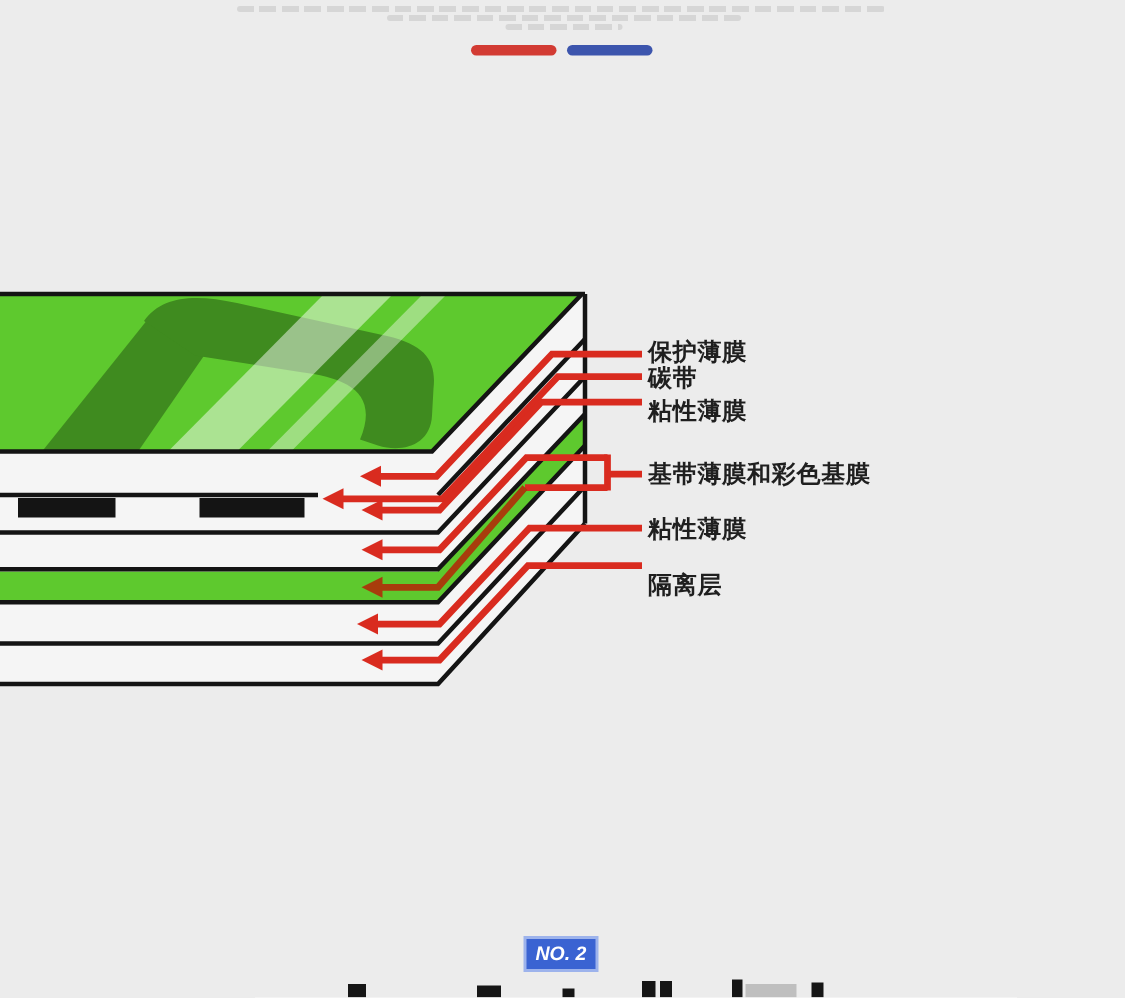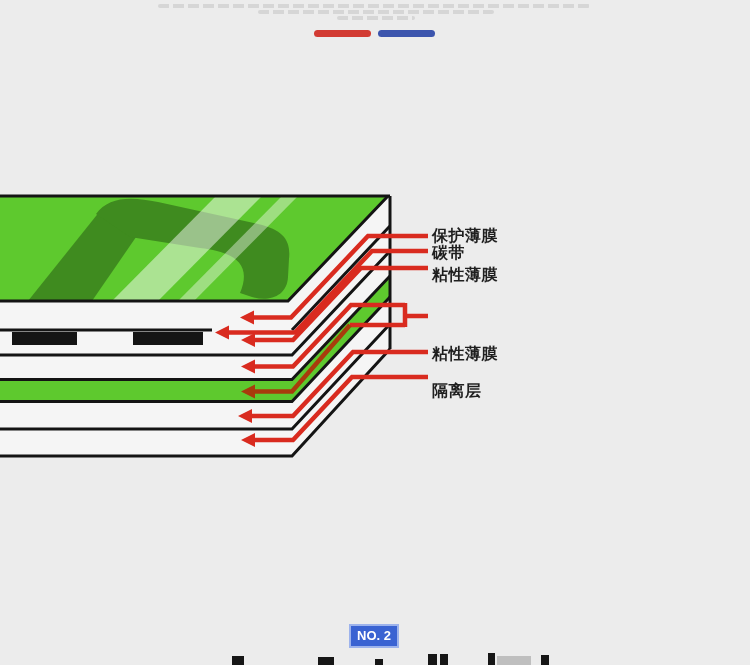--- a/index.html
+++ b/index.html
@@ -31,21 +31,21 @@
     position:absolute;left:432px;font-size:16px;line-height:18px;
     font-weight:600;color:var(--label_text,#1f1f1f);letter-spacing:.5px;white-space:nowrap;
   }
   
   .badge{
     position:absolute;left:351px;top:626px;width:46px;height:20px;
     background:var(--badge_blue,#3a63d2);
     box-shadow:0 0 0 2px var(--badge_border,#9db3ec);
     color:var(--badge_text,#fff);
     font-weight:bold;font-size:13px;line-height:20px;text-align:center;
-    font-family:"Liberation Sans",sans-serif;white-space:nowrap;
+    font-family:"Liberation Sans",sans-serif;white-space:nowrap;font-style:italic;
   }
   
   .frag{position:absolute;background:#161616;}
   .frag-gray{position:absolute;background:var(--fragment_gray,#bfbfbf);}
 </style>
 </head>
 <body>
 
 <div class="canvas">
 
@@ -110,20 +110,21 @@
     <path class="r" d="M428,352 H353 L293,416 H250"></path>
     <polygon class="rhead" points="238,416 252,409 252,423"></polygon>
 
     <path class="r" d="M428,377 H352 L293,440 H253"></path>
     <polygon class="rhead" points="241,440 255,433 255,447"></polygon>
   </svg>
 
   <div class="layer-label" style="top:227px;">保护薄膜</div>
   <div class="layer-label" style="top:244px;">碳带</div>
   <div class="layer-label" style="top:266px;">粘性薄膜</div>
+  <div class="layer-label" style="top:308px;">基带薄膜和彩色基膜</div>
   <div class="layer-label" style="top:345px;">粘性薄膜</div>
   <div class="layer-label" style="top:370px;margin-top:12px;">隔离层</div>
 
   <div class="badge">NO. 2</div>
 
   <div class="frag" style="left:232px;top:656px;width:12px;height:9px;"></div>
   <div class="frag" style="left:318px;top:657px;width:16px;height:8px;"></div>
   <div class="frag" style="left:375px;top:659px;width:8px;height:6px;"></div>
   <div class="frag" style="left:428px;top:654px;width:9px;height:11px;"></div>
   <div class="frag" style="left:440px;top:654px;width:8px;height:11px;"></div>

